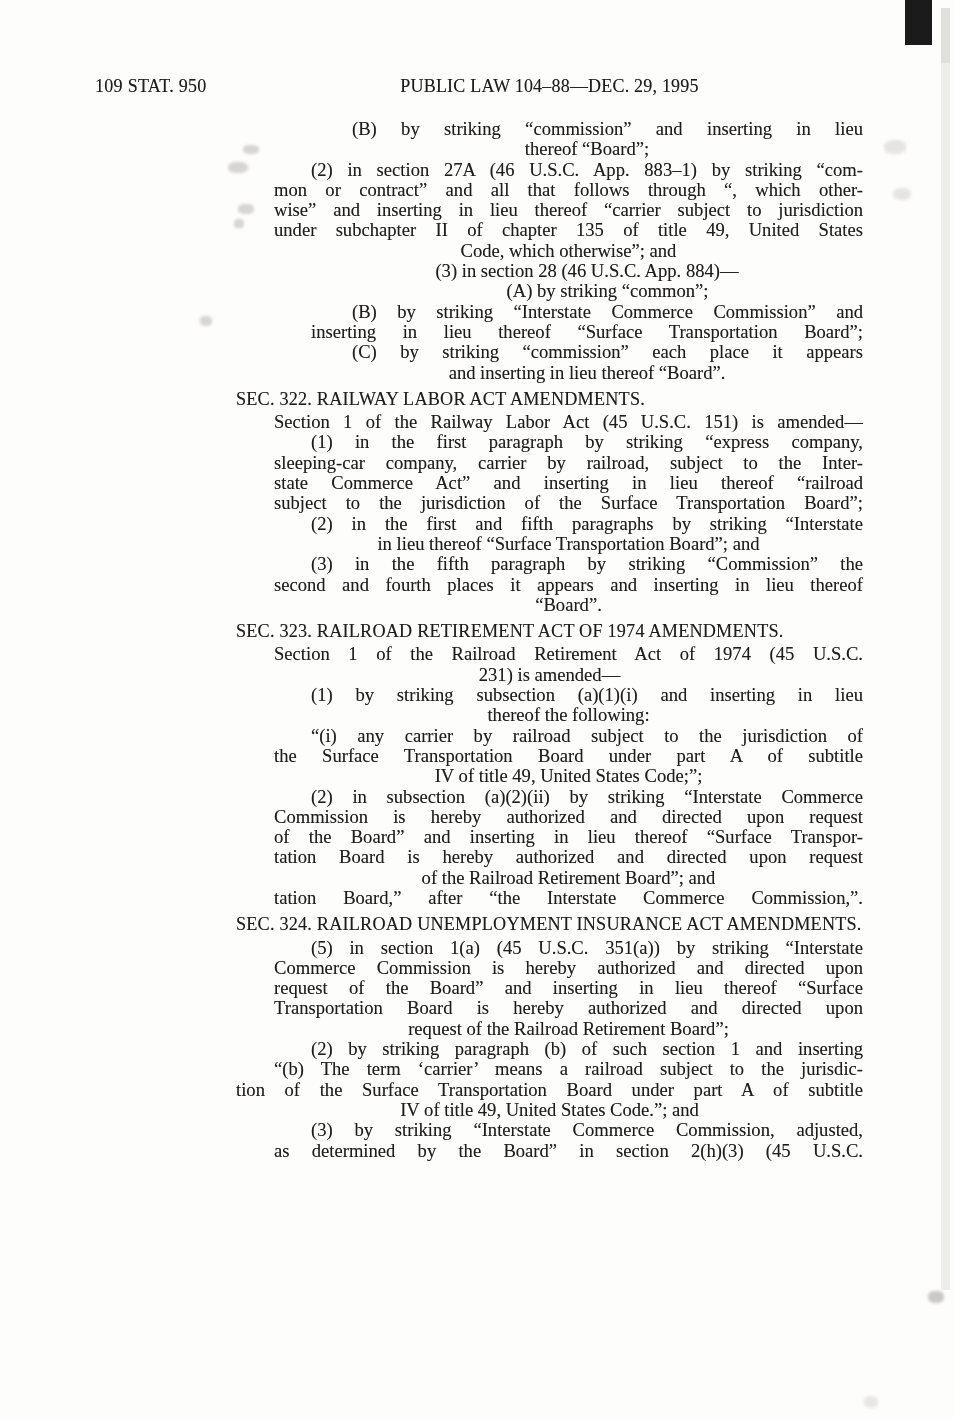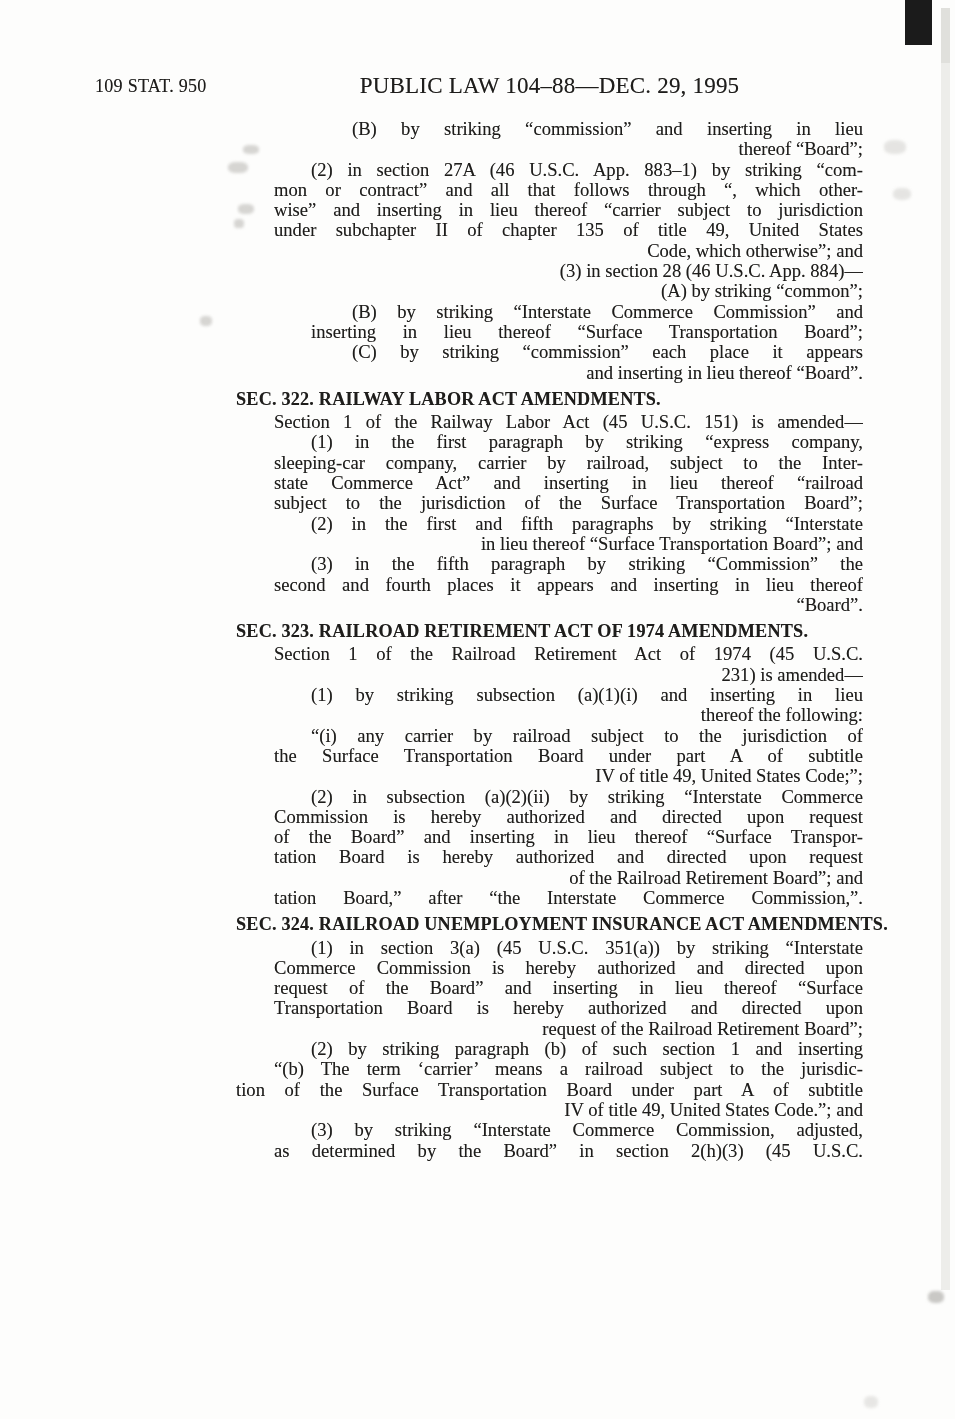--- a/index.html
+++ b/index.html
@@ -17,45 +17,45 @@
   }
   .hdr-stat {
     position: absolute; left: 95px; top: 73px;
     font-size: 18px; line-height: 26px;
     letter-spacing: 0.3px;
     text-shadow: 0 0 0.6px rgba(30,30,30,0.45);
     white-space: nowrap;
   }
   .hdr-title {
     position: absolute; left: 236px; top: 73px; width: 627px;
-    font-size: 23px; line-height: 26px;
+    font-size: 18px; line-height: 26px;
     letter-spacing: 0.2px;
     text-align: center;
     text-shadow: 0 0 0.6px rgba(30,30,30,0.45);
     white-space: nowrap;
   }
   .body-col {
     position: absolute; left: 236px; top: 119px; width: 627px;
     font-size: 18.6px; line-height: 20.3px;
     text-shadow: 0 0 0.6px rgba(30,30,30,0.42);
   }
   .line {
     box-sizing: border-box;
     width: 100%;
     height: 20.3px;
     overflow: hidden;
-    text-align: right;
+    text-align: center;
   }
   .ind0 { padding-left: 0; }
   .ind1 { padding-left: 38px; }
   .ind2 { padding-left: 75px; }
   .ind3 { padding-left: 116px; }
   .just { text-align: justify; text-align-last: justify; }
   .sec-heading {
-    font-weight: bold;
+    font-weight: normal;
     font-size: 18.2px;
     line-height: 20.3px;
     letter-spacing: 0.2px;
     margin: 6px 0 3px 0;
     white-space: nowrap;
   }
   
   .artifact { position: absolute; pointer-events: none; }
   .corner-bar { left: 905px; top: 0; width: 27px; height: 45px; background: #1b1b1b; filter: blur(0.4px); }
   .edge-strip { left: 941px; top: 8px; width: 9px; height: 1282px; background: #ededea; }
@@ -113,21 +113,21 @@
       <div class="line ind2 just">“(i) any carrier by railroad subject to the jurisdiction of</div>
       <div class="line ind1 just">the Surface Transportation Board under part A of subtitle</div>
       <div class="line ind1">IV of title 49, United States Code;”;</div>
       <div class="line ind2 just">(2) in subsection (a)(2)(ii) by striking “Interstate Commerce</div>
       <div class="line ind1 just">Commission is hereby authorized and directed upon request</div>
       <div class="line ind1 just">of the Board” and inserting in lieu thereof “Surface Transpor-</div>
       <div class="line ind1 just">tation Board is hereby authorized and directed upon request</div>
       <div class="line ind1">of the Railroad Retirement Board”; and</div>
       <div class="line ind1 just">tation Board,” after “the Interstate Commerce Commission,”.</div>
       <div class="sec-heading">SEC. 324. RAILROAD UNEMPLOYMENT INSURANCE ACT AMENDMENTS.</div>
-      <div class="line ind2 just">(1) in section 3(a) (45 U.S.C. 351(a)) by striking “Interstate</div>
+      <div class="line ind2 just">(5) in section 1(a) (45 U.S.C. 351(a)) by striking “Interstate</div>
       <div class="line ind1 just">Commerce Commission is hereby authorized and directed upon</div>
       <div class="line ind1 just">request of the Board” and inserting in lieu thereof “Surface</div>
       <div class="line ind1 just">Transportation Board is hereby authorized and directed upon</div>
       <div class="line ind1">request of the Railroad Retirement Board”;</div>
       <div class="line ind2 just">(2) by striking paragraph (b) of such section 1 and inserting</div>
       <div class="line ind1 just">“(b) The term ‘carrier’ means a railroad subject to the jurisdic-</div>
       <div class="line ind0 just">tion of the Surface Transportation Board under part A of subtitle</div>
       <div class="line ind0">IV of title 49, United States Code.”; and</div>
       <div class="line ind2 just">(3) by striking “Interstate Commerce Commission, adjusted,</div>
       <div class="line ind1 just">as determined by the Board” in section 2(h)(3) (45 U.S.C.</div>

